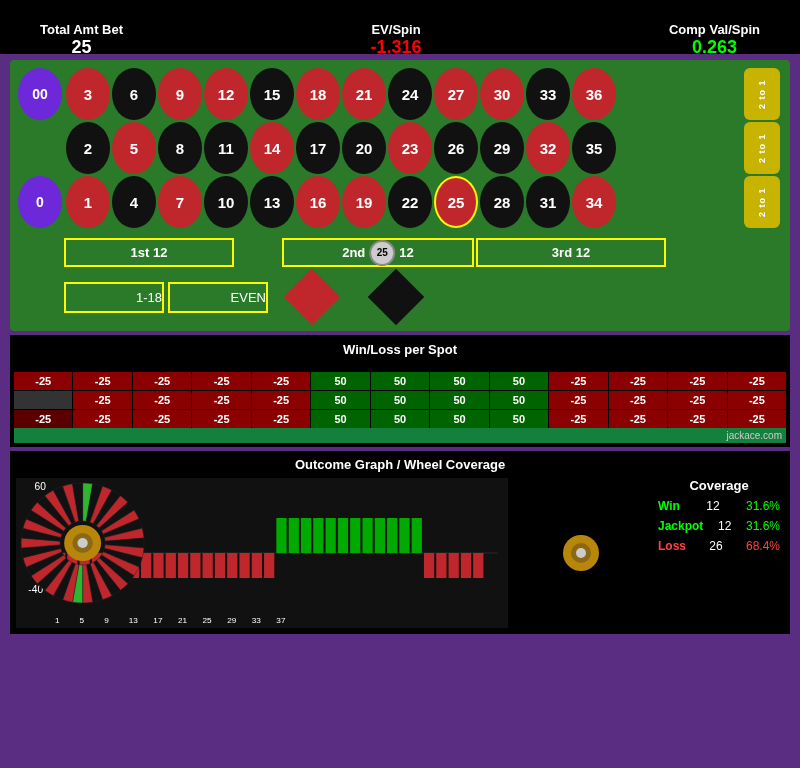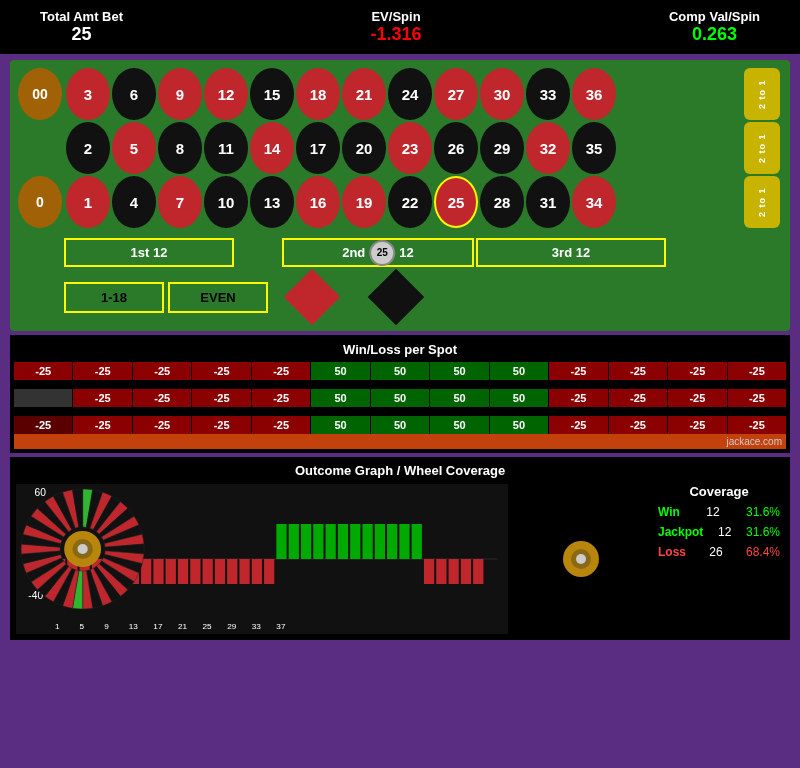--- a/index.html
+++ b/index.html
@@ -9,21 +9,21 @@
       background: #5a2d82;
       font-family: Arial, sans-serif;
       overflow: hidden;
     }
 
     
     #header {
       background: #000;
       display: flex;
       justify-content: space-between;
-      align-items: center;
+      align-items: flex-start;
       padding: 22px 40px;
       height: 54px;
     }
     .header-col { text-align: center; }
     .header-label { color: #fff; font-size: 13px; font-weight: bold; }
     .header-value { font-size: 18px; font-weight: bold; }
     .header-value.white { color: #fff; }
     .header-value.red { color: #f00; }
     .header-value.green { color: #0f0; }
 
@@ -46,21 +46,21 @@
 
     
     .left-col {
       display: flex;
       flex-direction: column;
       gap: 2px;
       justify-content: space-around;
       width: 46px;
     }
     .green-oval {
-      background: #a16207;
+      background: #6d28d9;
       border-radius: 50%;
       display: flex;
       align-items: center;
       justify-content: center;
       color: #fff;
       font-weight: bold;
       font-size: 14px;
       height: 52px;
       width: 44px;
     }
@@ -137,24 +137,24 @@
       text-align: center;
       padding: 5px 0;
       cursor: pointer;
       background: transparent;
       position: relative;
     }
     .dozen-1 { width: 170px; }
     .dozen-2 { width: 170px; margin-left: 46px; position: relative; }
     .outside-box {
       border: 2px solid #fff700;
-      color: #000000;
-      font-weight: bold;
+      color: #ffffff;
+      font-weight: normal;
       font-size: 13px;
-      text-align: center;
+      text-align: right;
       padding: 6px 0;
       cursor: pointer;
     }
     .ob-118 { width: 100px; }
     .ob-even { width: 100px; }
     .ob-red { width: 80px; }
     .ob-black { width: 80px; }
     .ob-odd { width: 80px; }
     .ob-1936 { width: 100px; }
 
@@ -183,22 +183,22 @@
       color: #fff;
       text-align: center;
       font-weight: bold;
       font-size: 13px;
       background: #000;
       padding: 3px;
     }
     .wl-grid {
       display: flex;
       flex-direction: column;
-      gap: 9px;
-      margin-top: 2px;
+      gap: 1px;
+      margin-top: 12px;
     }
     .wl-row {
       display: flex;
       flex-direction: row;
       gap: 1px;
     }
     .wl-cell {
       flex: 1;
       text-align: center;
       font-size: 11px;
@@ -208,21 +208,21 @@
     }
     .wl-neg { background: #8b0000; color: #fff; }
     .wl-pos { background: #006400; color: #fff; }
     .wl-blank { background: #333; color: #333; }
 
     .wl-credit {
       text-align: right;
       color: #ccc;
       font-size: 10px;
       padding: 2px 4px;
-      background: #c2410c;
+      background: #15803d;
     }
 
     
     #outcome-area {
       margin: 4px 10px;
       background: #000000;
       padding: 6px;
     }
     .outcome-title {
       color: #fff;

